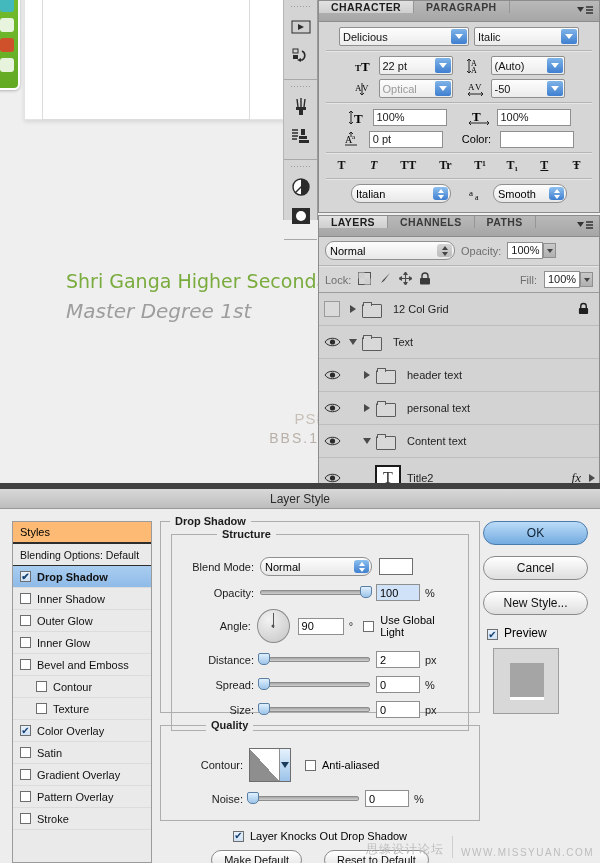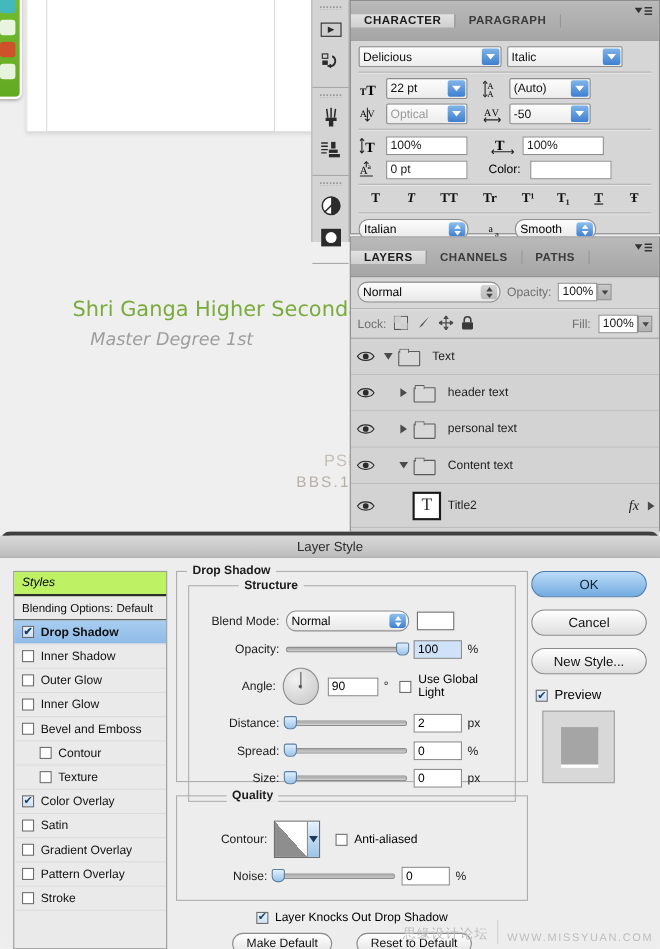--- a/index.html
+++ b/index.html
@@ -25,21 +25,21 @@
                 background:#fff; opacity:.85; }
   .green-chip.c1{ top:6px; background:#3bb9d8; }
   .green-chip.c2{ top:26px; background:#ffffff; }
   .green-chip.c3{ top:46px; background:#e0402c; }
   .green-chip.c4{ top:66px; background:#ffffff; }
 
   #edu-title { position:absolute; left:36px; top:200px; font-size:30px; color:#7cb342;
                font-family:"DejaVu Sans", sans-serif; font-weight:400; letter-spacing:.2px; }
   #edu-school { position:absolute; left:66px; top:270px; font-size:19px; color:#79ab3d;
                font-family:"DejaVu Sans", sans-serif; white-space:nowrap; }
-  #edu-degree { position:absolute; left:82px; top:299px; font-size:16px; color:#9d9d9d;
+  #edu-degree { position:absolute; left:66px; top:299px; font-size:20px; color:#9d9d9d;
                font-style:italic; font-family:"DejaVu Sans", sans-serif; }
 
   
   #wm-canvas { position:absolute; left:250px; top:410px; width:175px; text-align:center;
                pointer-events:none; }
   #wm-canvas .l1 { font-size:15px; color:#c8c0b8; letter-spacing:1px; }
   #wm-canvas .l2 { font-size:14px; color:#b8b0a8; letter-spacing:2px; margin-top:1px; }
   #wm-canvas .l2 b { color:#c0392b; font-weight:700; }
 
   
@@ -49,22 +49,22 @@
   .dock-group { border-bottom:1px solid #a8a8a8; padding:5px 0 7px; }
   .dock-grip { height:4px; margin:0 6px 5px; 
                background-image:radial-gradient(#9a9a9a 30%, transparent 32%);
                background-size:3px 3px; }
   .dock-ico { width:26px; height:26px; margin:3px auto; display:flex;
               align-items:center; justify-content:center; color:#333; font-size:15px; }
   .dock-ico svg { display:block; }
 
   
   .panel { position:absolute; background:#d6d6d6; border:1px solid #8c8c8c; }
-  .panel-tabs { height:36px; background:linear-gradient(#b9b9b9,#a6a6a6);
-                border-bottom:1px solid #8c8c8c; display:flex; align-items:center;
+  .panel-tabs { height:21px; background:linear-gradient(#b9b9b9,#a6a6a6);
+                border-bottom:1px solid #8c8c8c; display:flex; align-items:flex-start;
                 position:relative; }
   .ptab { padding:0 12px; display:flex; align-items:center; font-size:10.5px;
           font-weight:700; color:#3a3a3a; letter-spacing:.4px;
           border-right:1px solid #959595; }
   .ptab.active { background:linear-gradient(#e2e2e2,#cfcfcf); color:#1c1c1c; }
   .pmenu { position:absolute; right:6px; top:4px; display:flex; align-items:center;
            gap:2px; color:#3a3a3a; font-size:10px; }
 
   .row { display:flex; align-items:center; }
   .sep { border-bottom:1px solid #b4b4b4; box-shadow:0 1px 0 #e6e6e6; }
@@ -96,21 +96,21 @@
 
   .minibtn { width:13px; height:15px; background:linear-gradient(#c9c9c9,#b0b0b0);
              border:1px solid #8f8f8f; display:flex; align-items:center;
              justify-content:center; }
   .minibtn:after { content:""; border-left:3px solid transparent;
              border-right:3px solid transparent; border-top:4px solid #444; }
 
   
   #char-panel { left:318px; top:0; width:282px; height:213px; }
   #char-body { padding:5px 7px 0; }
-  .char-row { display:flex; align-items:center; gap:5px; margin-bottom:4px; }
+  .char-row { display:flex; align-items:center; gap:5px; margin-bottom:4px;justify-content:center; }
   .icn { width:20px; height:18px; display:flex; align-items:center;
          justify-content:center; font-size:12px; color:#1a1a1a;
          font-family:"Liberation Serif", serif; }
   .style-btn { width:19px; height:17px; display:flex; align-items:center;
                justify-content:center; font-family:"Liberation Serif", serif;
                font-size:12px; font-weight:700; color:#111; }
 
   
   #layers-panel { left:318px; top:215px; width:282px; height:268px; }
   #layers-top { padding:4px 6px; }
@@ -131,29 +131,29 @@
        border:1px solid #5b5b5b; border-bottom:none; border-radius:1px 1px 0 0; background:#d8d8d8; }
   .tthumb { width:26px; height:26px; background:#fff; border:2px solid #1a1a1a;
             display:flex; align-items:center; justify-content:center;
             font-family:"Liberation Serif", serif; font-size:16px; color:#333; }
   .lname { flex:1; font-size:11px; color:#1f1f1f; padding-left:6px; }
   .fx { font-family:"Liberation Serif", serif; font-style:italic; font-size:13px;
         color:#1a1a1a; padding-right:4px; }
 
   
   #layer-style { position:absolute; left:0; top:483px; width:600px; height:380px;
-                 background:#ededed; border-top:4px solid #404040;border-radius:10px; }
+                 background:#ededed; border-top:6px solid #404040; }
   #ls-title { height:20px; background:linear-gradient(#d9d9d9,#bdbdbd);
               border-bottom:1px solid #9a9a9a; display:flex; align-items:center;
               justify-content:center; font-size:12px; color:#2b2b2b; }
   #styles-col { position:absolute; left:12px; top:32px; width:140px; bottom:0;
                 background:#eaeaea; border:1px solid #9b9b9b; }
   #styles-head { height:22px; border-bottom:2px solid #2d2d2d; display:flex;
                  align-items:center; padding-left:7px; font-size:11px;
-                 background:#bef264;font-style:italic; }
+                 background:#fdba74; }
   .style-item { height:22px; display:flex; align-items:center; padding-left:7px;
                 font-size:11px; border-bottom:1px solid #dcdcdc; color:#111; }
   .style-item.blend { font-size:10.5px; border-bottom:1px solid #2d2d2d; }
   .style-item.on { background:linear-gradient(#a9cdf0,#8fbbe8); font-weight:700; }
   .style-item.indent { padding-left:23px; }
   .cbx { width:11px; height:11px; background:#fff; border:1px solid #6e6e6e;
          margin-right:6px; display:inline-flex; align-items:center;
          justify-content:center; flex:none; }
   .cbx.checked { background:linear-gradient(#e8f1fb,#cfe1f5); }
   .cbx.checked:after { content:"✔"; font-size:10px; color:#16406e; line-height:1; }
@@ -507,20 +507,34 @@
       <span style="color:#6f6f6f;margin-left:auto">Fill:</span>
       <div class="row">
         <div class="txt" style="width:36px;justify-content:center">100%</div>
         <div class="minibtn"></div>
       </div>
     </div>
   </div>
 
   <div id="layer-list" style="border-top:1px solid #9b9b9b;">
 
+    <div class="layer-row">
+      <span class="eye">
+        <span style="display:block;width:16px;height:16px;border:1px solid #9a9a9a;background:#dadada"></span>
+      </span>
+      <span class="tri"></span>
+      <span class="folder"></span>
+      <span class="lname">12 Col Grid</span>
+      <span style="padding-right:10px">
+        <svg width="11" height="13" viewBox="0 0 12 13">
+            <path d="M3 6V4a3 3 0 0 1 6 0v2" fill="none" stroke="#1f1f1f" stroke-width="1.5"></path>
+            <rect x="1" y="6" width="10" height="6.5" rx="1" fill="#1f1f1f"></rect>
+          </svg>
+      </span>
+    </div>
 
     <div class="layer-row">
       <span class="eye">
         <svg width="17" height="12" viewBox="0 0 17 12">
             <path d="M1 6 C4 1, 13 1, 16 6 C13 11, 4 11, 1 6 Z" fill="#cfcfcf" stroke="#2b2b2b"></path>
             <circle cx="8.5" cy="6" r="2.6" fill="#2b2b2b"></circle>
           </svg>
       </span>
       <span class="tri open"></span>
       <span class="folder"></span>

